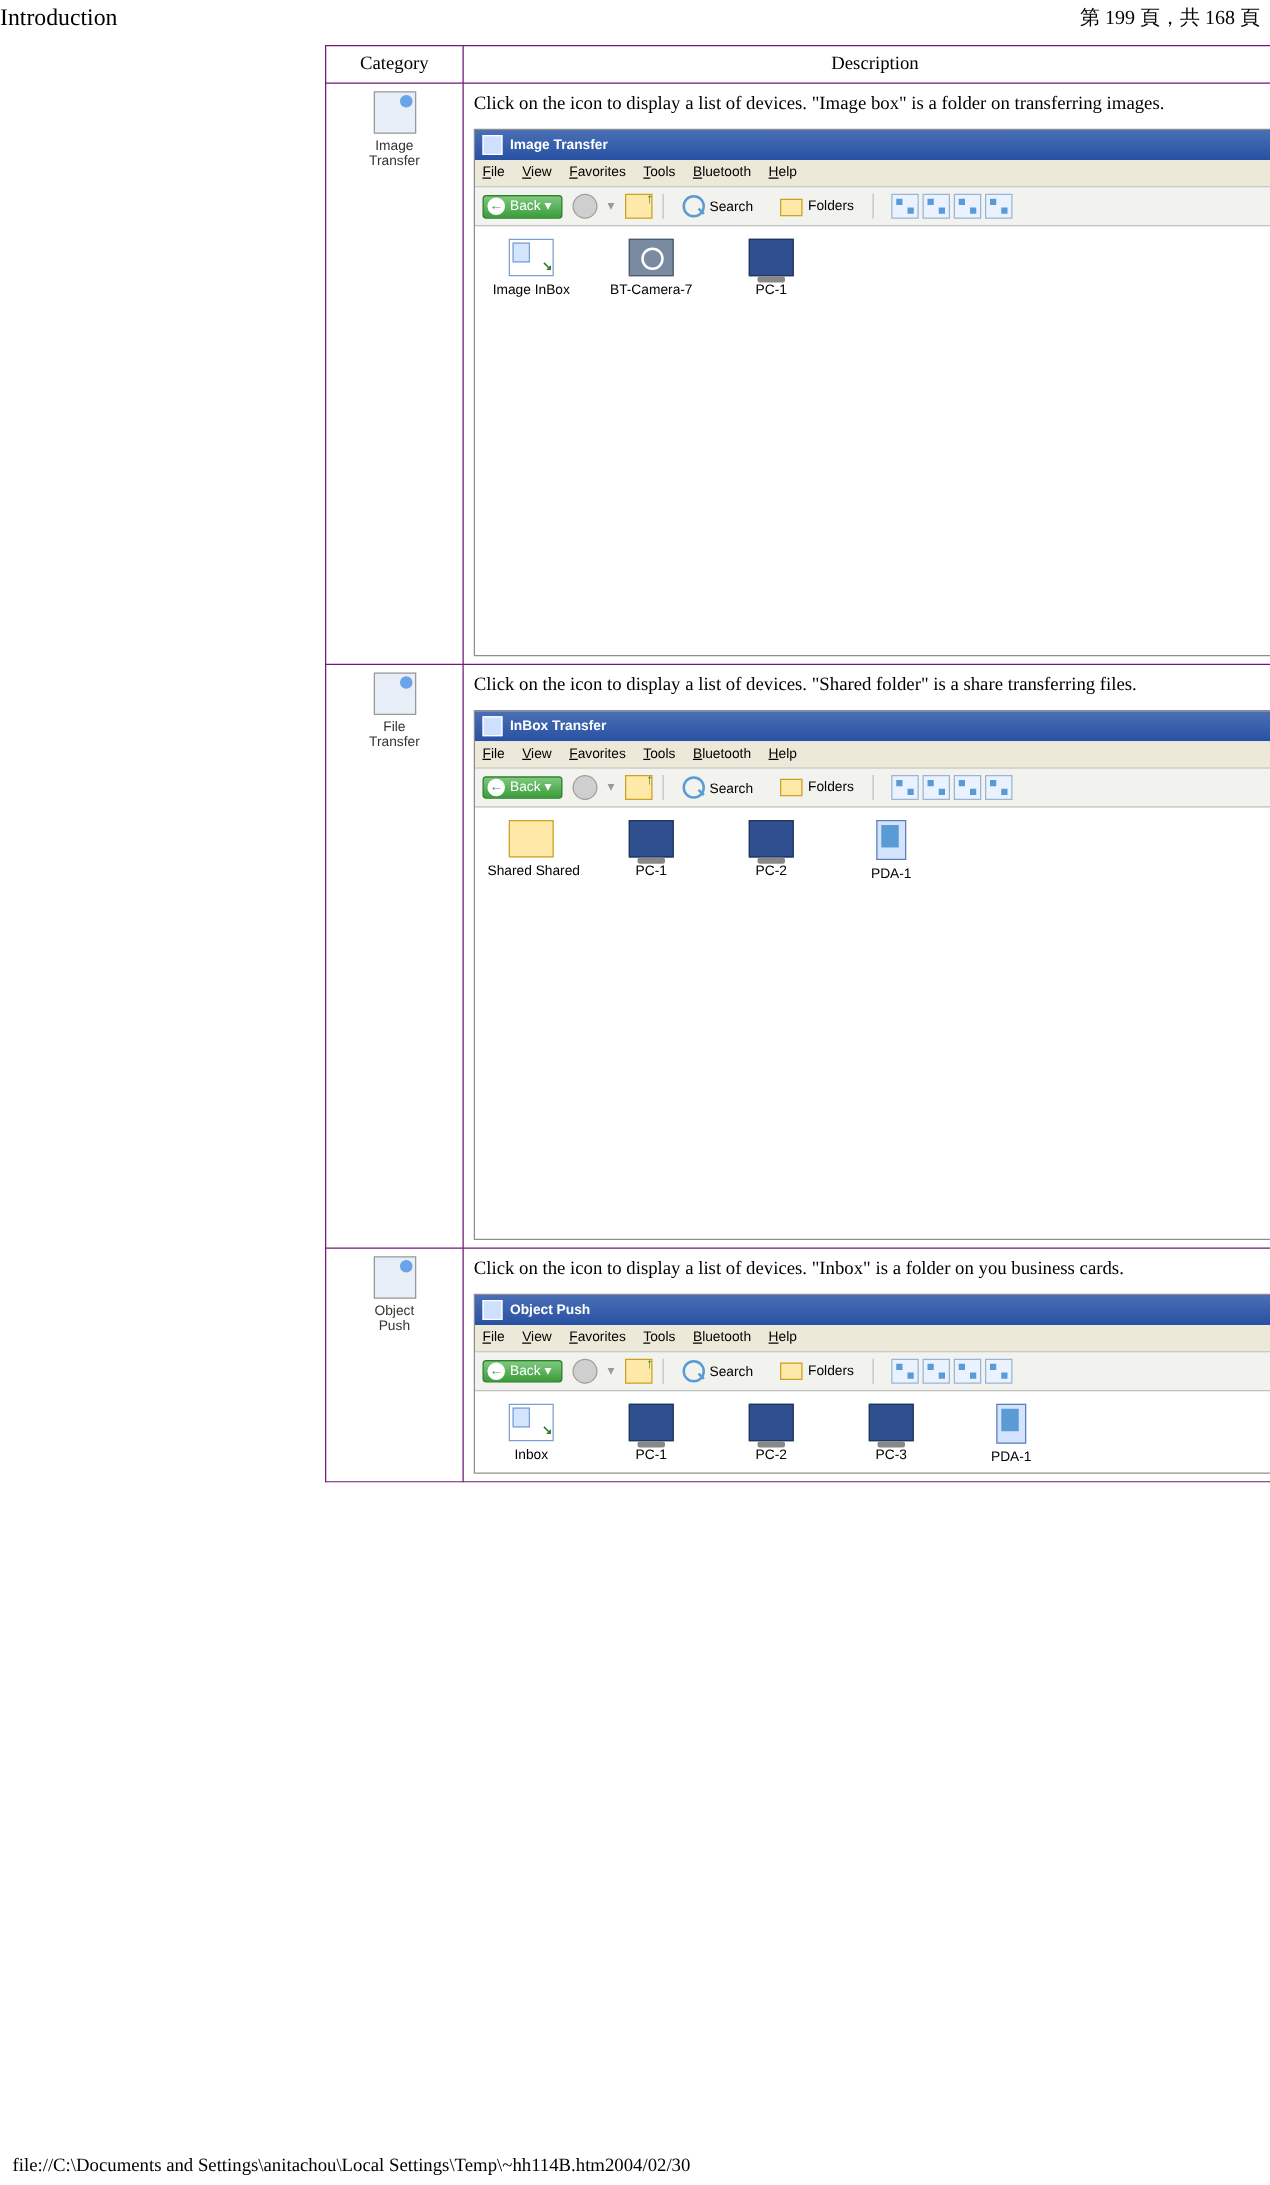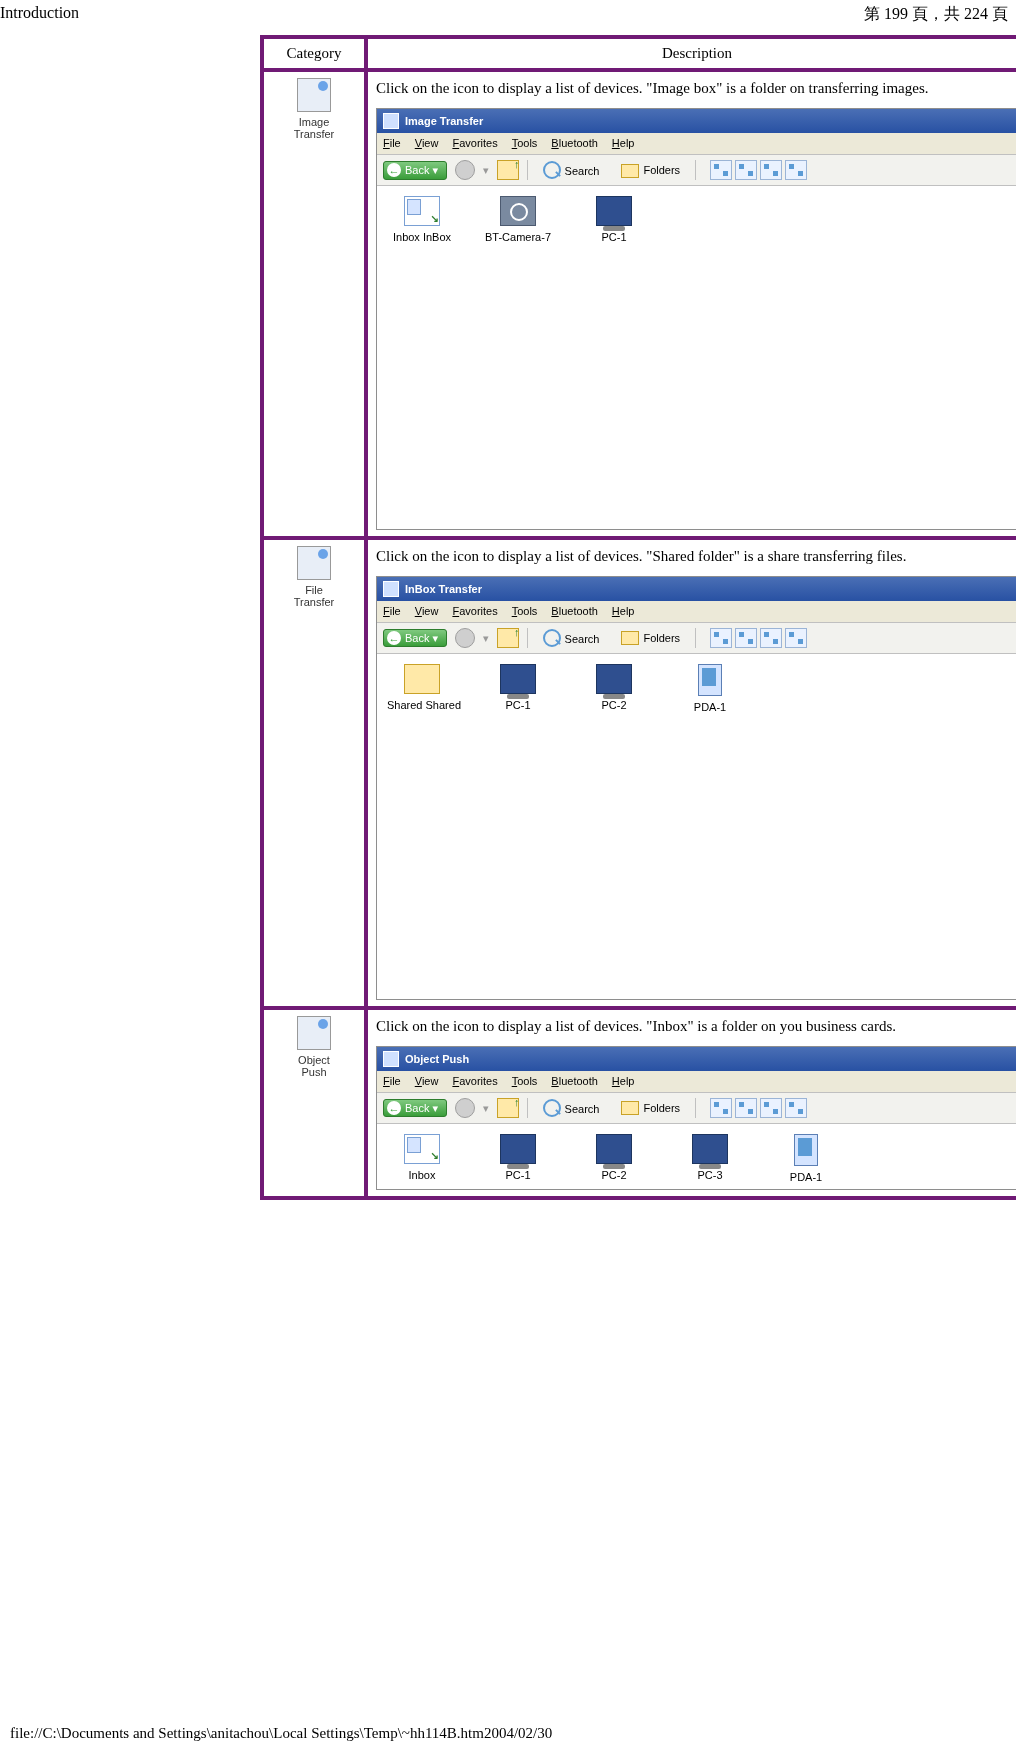--- a/index.html
+++ b/index.html
@@ -9,30 +9,30 @@
     font-size: 15px;
     background: #fff;
     width: 1016px;
     overflow: hidden;
   }
   .page-header {
     display: flex;
     justify-content: space-between;
     padding: 4px 8px 10px 0;
   }
-  .page-header .title { font-size: 16px; }
+  .page-header .title { font-size: 19px; }
   .page-header .pagecount { font-size: 16px; }
 
   table.main {
     border-collapse: collapse;
     margin-left: 260px;
     width: 770px;
   }
   table.main th, table.main td {
-    border: 4px solid #701a75;
+    border: 1px solid #701a75;
     vertical-align: top;
     padding: 6px 8px;
   }
   table.main th {
     font-weight: normal;
     text-align: center;
     font-size: 15px;
   }
   td.cat {
     width: 100px;
@@ -194,21 +194,21 @@
     padding:0 10px;
     font-size:15px;
   }
 </style>
 </head>
 <body>
 
 <div class="page-header">
   <span class="title">Introduction</span>
   <span class="pagecount">
-    <span>第</span> <span>199</span> <span>頁，共</span> <span>224</span> <span>頁</span>
+    <span>第</span> <span>199</span> <span>頁，共</span> <span>168</span> <span>頁</span>
   </span>
 </div>
 
 <table class="main">
   <thead>
     <tr>
       <th>Category</th>
       <th>Description</th>
     </tr>
   </thead>
@@ -245,21 +245,21 @@
               <span class="viewbtns">
                 <span></span>
                 <span></span>
                 <span></span>
                 <span></span>
               </span>
             </div>
             <div class="filearea">
               <div class="file">
                 <div class="ico box"></div>
-                <div class="lbl">Inbox InBox</div>
+                <div class="lbl">Image InBox</div>
               </div>
               <div class="file">
                 <div class="ico cam"></div>
                 <div class="lbl">BT-Camera-7</div>
               </div>
               <div class="file">
                 <div class="ico pc"></div>
                 <div class="lbl">PC-1</div>
               </div>
             </div>

